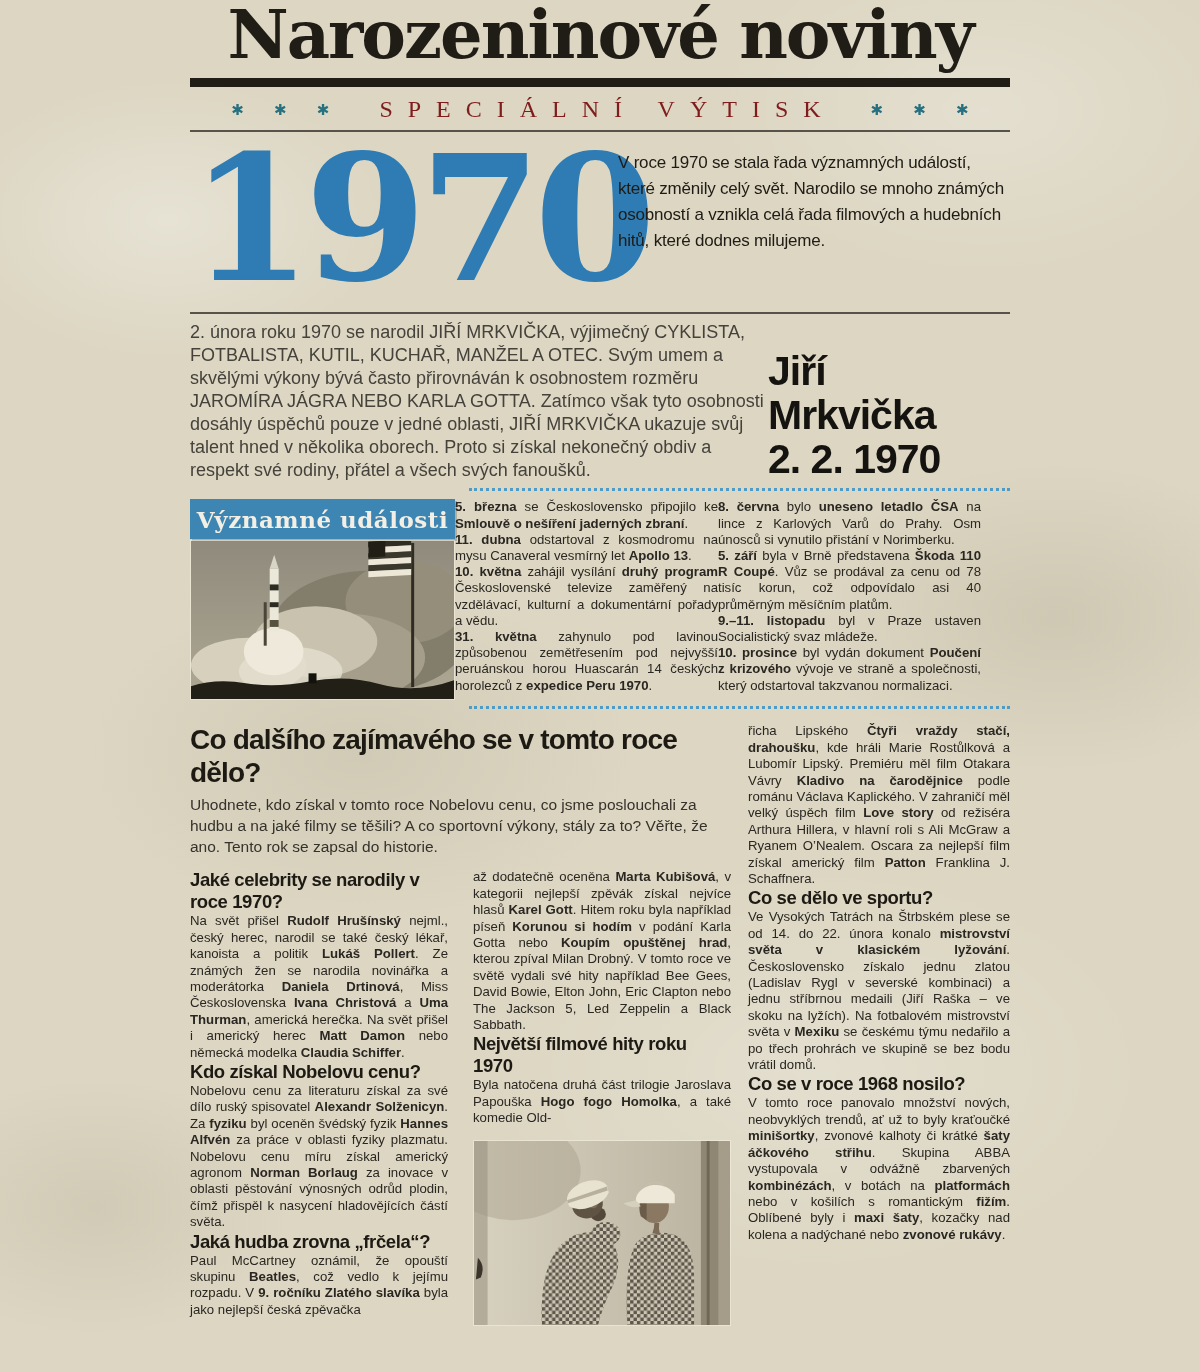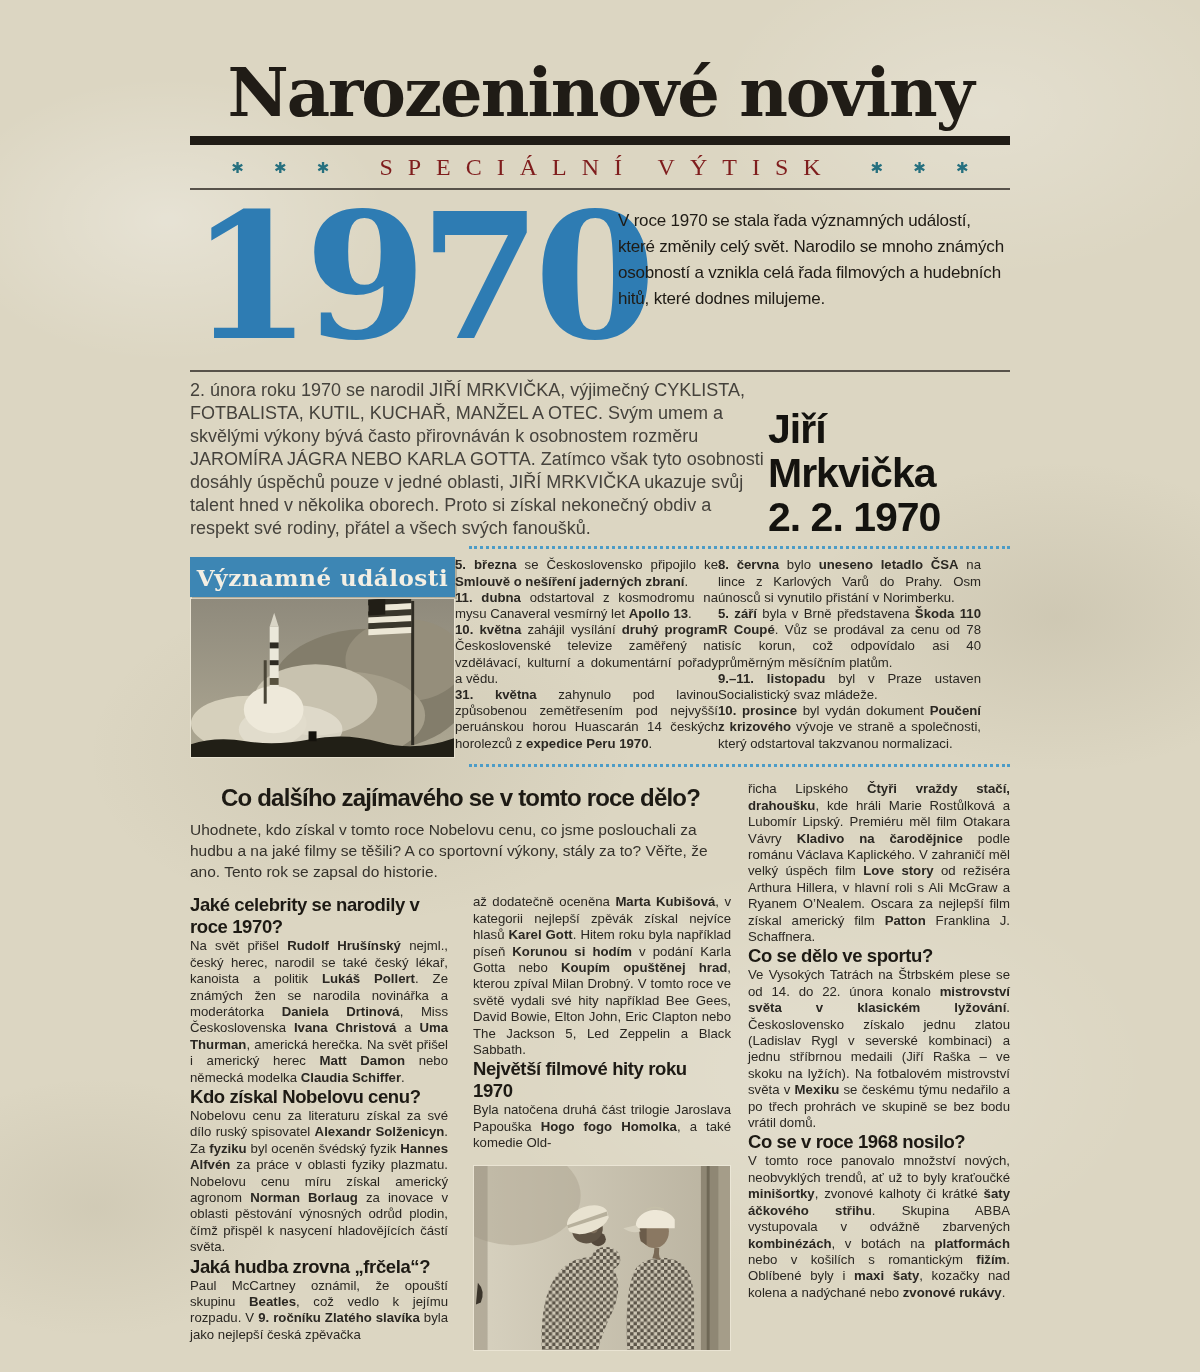--- a/index.html
+++ b/index.html
@@ -8,21 +8,21 @@
     font-family:"Liberation Sans",sans-serif;color:#23201b;
     background-color:#dcd6c2;
     background-image:
       radial-gradient(ellipse 340px 220px at 14% 16%, rgba(255,255,255,.30), transparent 65%),
       radial-gradient(ellipse 420px 260px at 82% 8%,  rgba(255,255,255,.22), transparent 65%),
       radial-gradient(ellipse 520px 320px at 68% 78%, rgba(255,255,255,.20), transparent 65%),
       radial-gradient(ellipse 420px 260px at 30% 55%, rgba(110,100,75,.10), transparent 65%),
       radial-gradient(ellipse 380px 240px at 88% 45%, rgba(110,100,75,.12), transparent 65%),
       radial-gradient(ellipse 300px 200px at 8% 88%,  rgba(110,100,75,.10), transparent 65%);
   }
-  .page{width:820px;margin:8px auto;padding-top:50px;}
+  .page{width:820px;margin:0 auto;}
   b{font-weight:bold;}
 
   
   .masthead-title{
     font-family:"DejaVu Serif","Liberation Serif",serif;font-weight:bold;
     font-size:67px;letter-spacing:-2px;text-align:center;color:#201c16;line-height:1.05;
   }
   .masthead-rule{height:9px;background:#201c16;margin-top:8px;}
   .subtitle-row{
     display:flex;align-items:center;justify-content:center;gap:22px;
@@ -69,21 +69,21 @@
   }
   .photo{display:block;width:100%;border:1px solid rgba(250,246,232,.45);box-sizing:border-box;}
   .events-photo{height:160px;margin-top:1px;}
   .events-col{width:263px;font-size:13.2px;line-height:16.2px;text-align:justify;color:#2a2722;}
   .events-col p{margin:0;}
 
   
   .lower{display:flex;gap:17px;margin-top:14px;}
   .lower-left{width:541px;}
   .section-heading{
-    font-weight:bold;font-size:24px;letter-spacing:-0.8px;color:#1d1a14;line-height:33px;margin:0;text-align:center;
+    font-weight:bold;font-size:28px;letter-spacing:-0.8px;color:#1d1a14;line-height:33px;margin:0;
   }
   .section-intro{font-size:15.5px;line-height:21px;color:#35322c;margin:5px 0 0;}
   .subcols{display:flex;gap:25px;margin-top:12px;}
   .acol{width:262px;font-size:13.2px;line-height:16.4px;text-align:justify;color:#2a2722;}
   .acol p{margin:0;}
   .ahead{
     font-weight:bold;font-size:18.5px;letter-spacing:-0.4px;color:#1d1a14;
     margin:13px 0 3px;line-height:22px;text-align:left;
   }
   .ahead.first{margin-top:0;}

